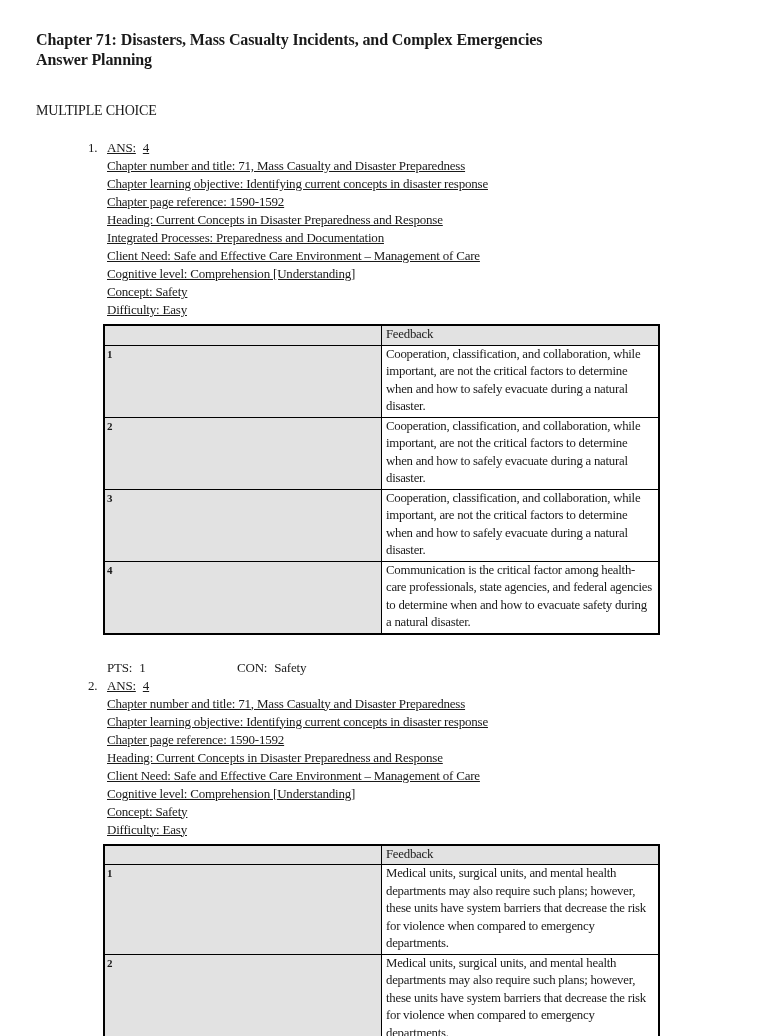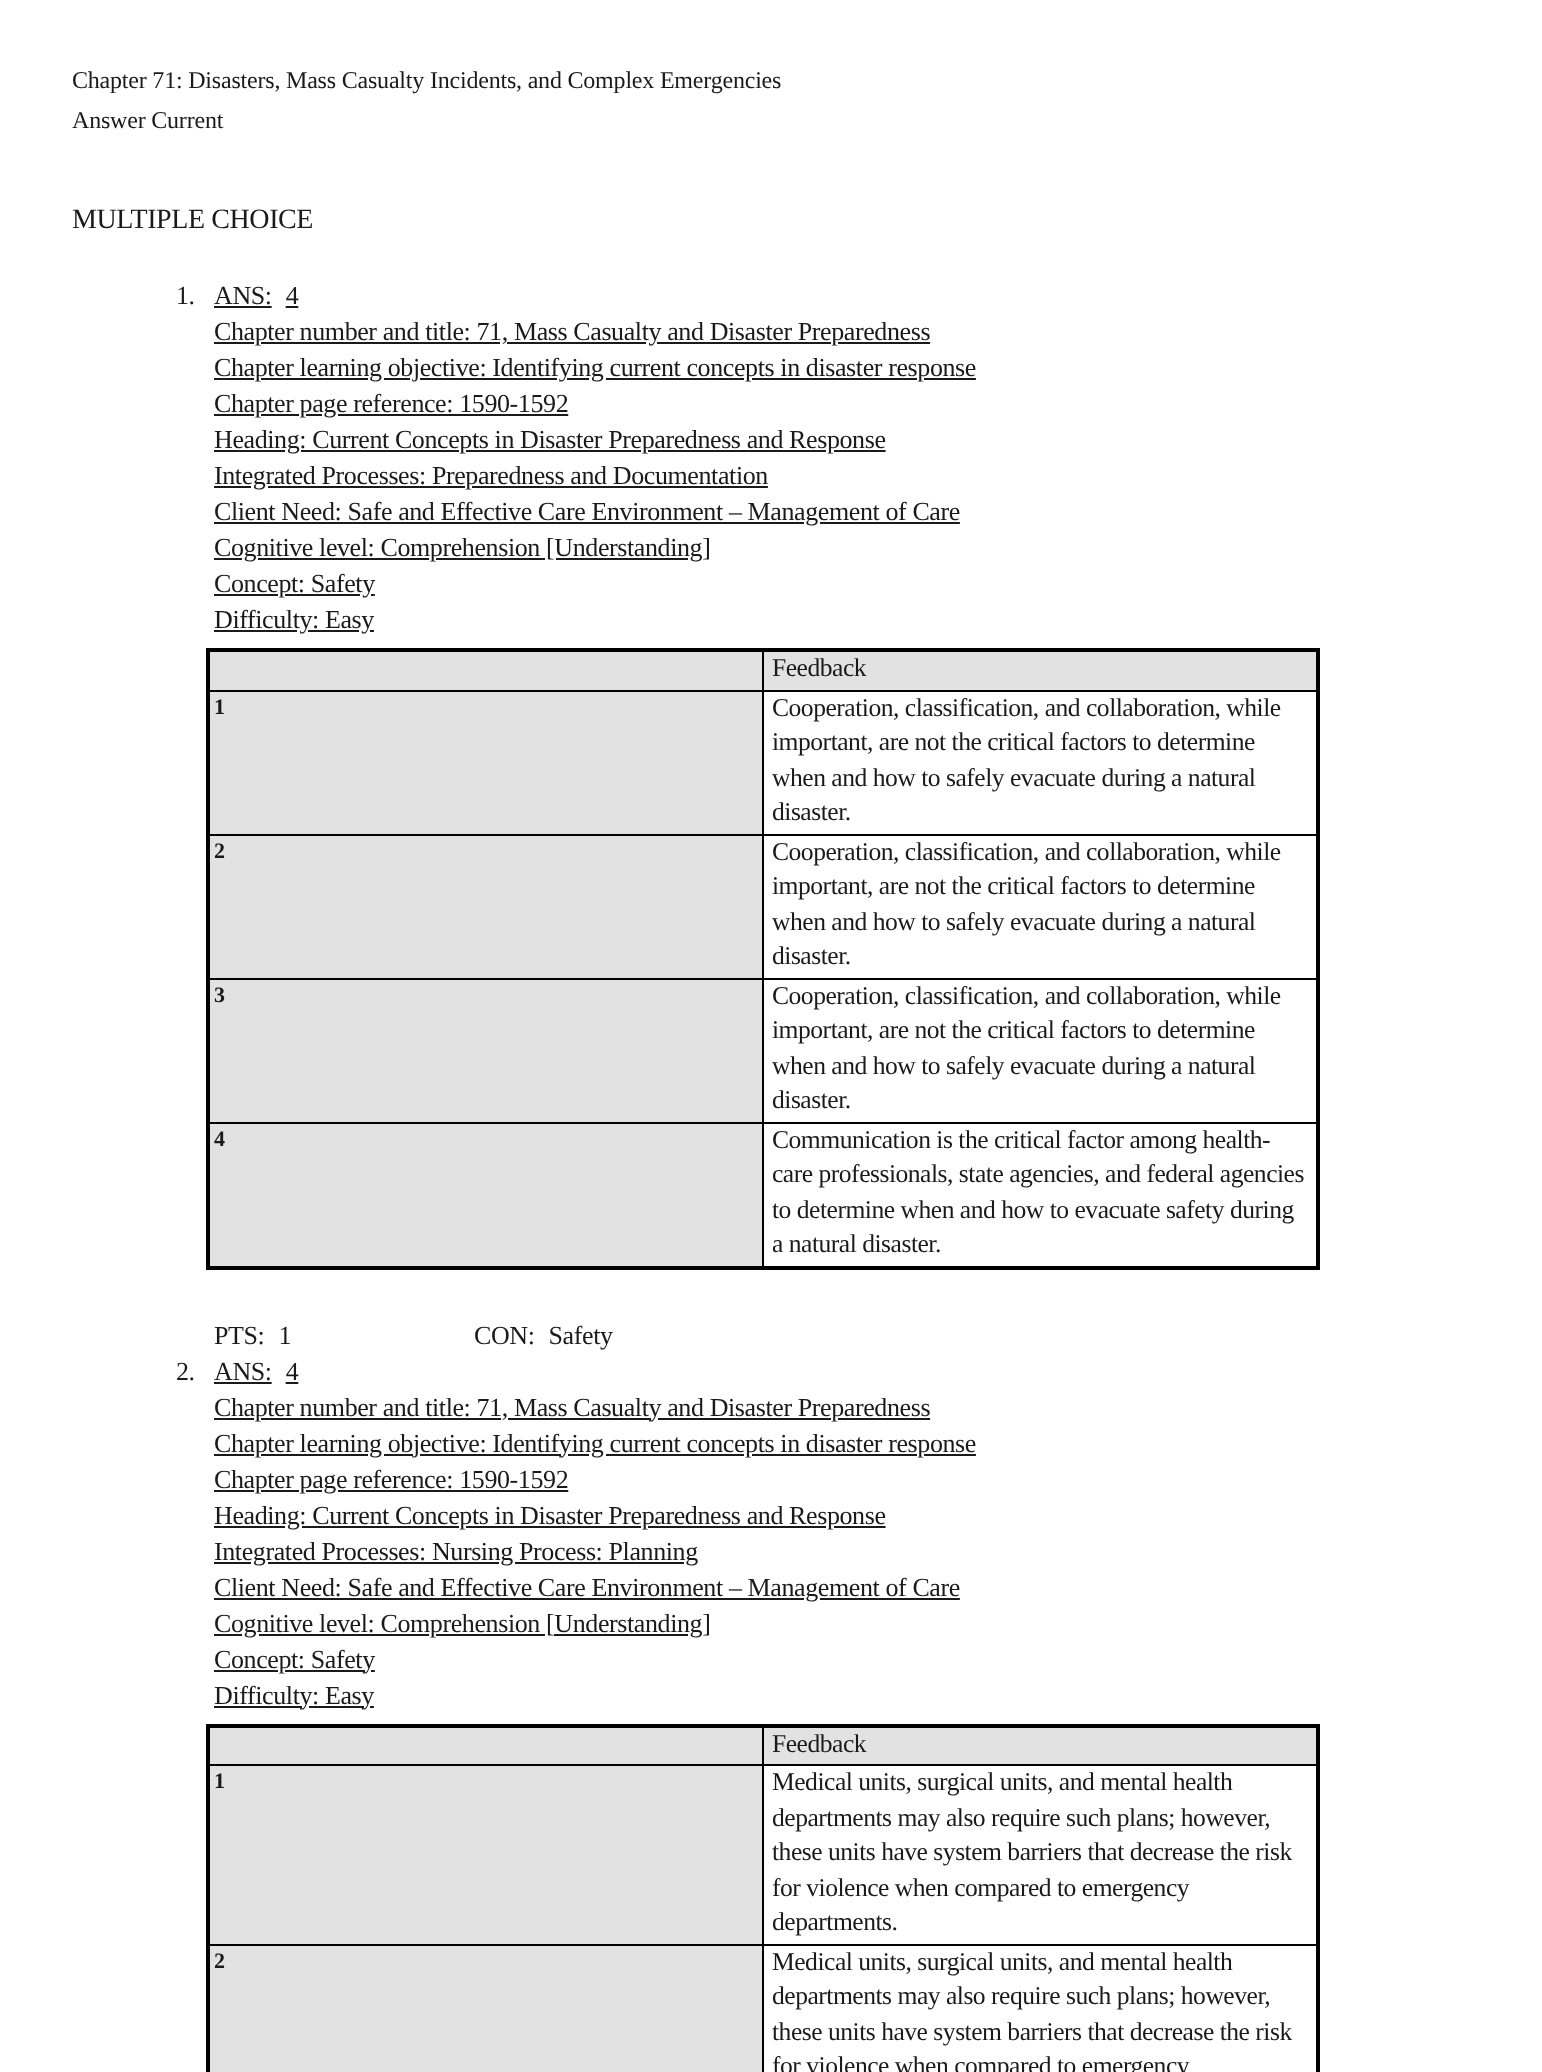--- a/index.html
+++ b/index.html
@@ -12,22 +12,22 @@
     width: 771px;
     height: 1036px;
     background: #ffffff;
     font-family: "Liberation Serif", "DejaVu Serif", serif;
     color: #1a1a1a;
     overflow: hidden;
     box-sizing: border-box;
     padding: 30px 36px 0 36px;
   }
   .doc-title {
-    font-size: 12px;
-    font-weight: normal;
+    font-size: 16px;
+    font-weight: bold;
     line-height: 20px;
     letter-spacing: -0.1px;
   }
   .section-heading {
     margin-top: 33px;
     font-size: 14px;
     font-weight: normal;
     letter-spacing: -0.2px;
   }
   .answer-items {
@@ -95,21 +95,21 @@
     display: inline-block;
     width: 130px;
   }
 </style>
 </head>
 <body>
 
 <div class="page">
   <div class="doc-title">
     <div>Chapter 71: Disasters, Mass Casualty Incidents, and Complex Emergencies</div>
-    <div>Answer Current</div>
+    <div>Answer Planning</div>
   </div>
 
   <div class="section-heading">MULTIPLE CHOICE</div>
 
   <div class="answer-items">
   <div class="qa-item">
     <span class="item-num">1.</span>
     <div class="item-body">
       <div class="line"><span>ANS:</span><span class="ans-value">4</span></div>
       <div>
@@ -157,21 +157,20 @@
 
   <div class="qa-item">
     <span class="item-num">2.</span>
     <div class="item-body">
       <div class="line"><span>ANS:</span><span class="ans-value">4</span></div>
       <div>
             <div class="line">Chapter number and title: 71, Mass Casualty and Disaster Preparedness</div>
             <div class="line">Chapter learning objective: Identifying current concepts in disaster response</div>
             <div class="line">Chapter page reference: 1590-1592</div>
             <div class="line">Heading: Current Concepts in Disaster Preparedness and Response</div>
-            <div class="line">Integrated Processes: Nursing Process: Planning</div>
             <div class="line">Client Need: Safe and Effective Care Environment – Management of Care</div>
             <div class="line">Cognitive level: Comprehension [Understanding]</div>
             <div class="line">Concept: Safety</div>
             <div class="line">Difficulty: Easy</div>
           </div>
       <table class="feedback-table">
         <thead>
           <tr>
             <th class="corner-cell" style="background: rgb(226, 226, 226);"></th>
             <th class="header-cell" style="background: rgb(226, 226, 226);">Feedback</th>

